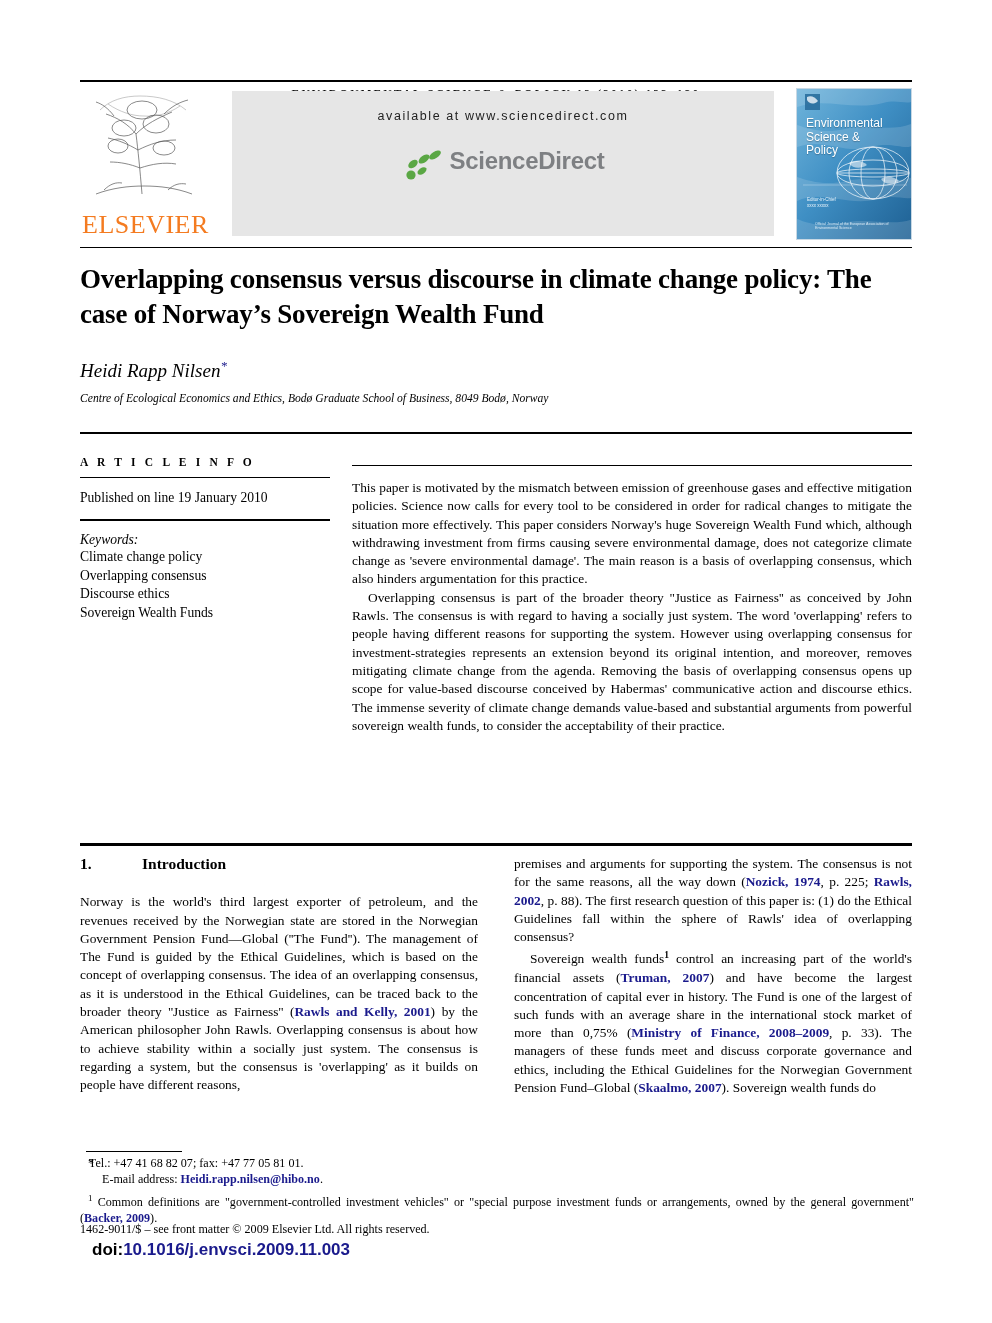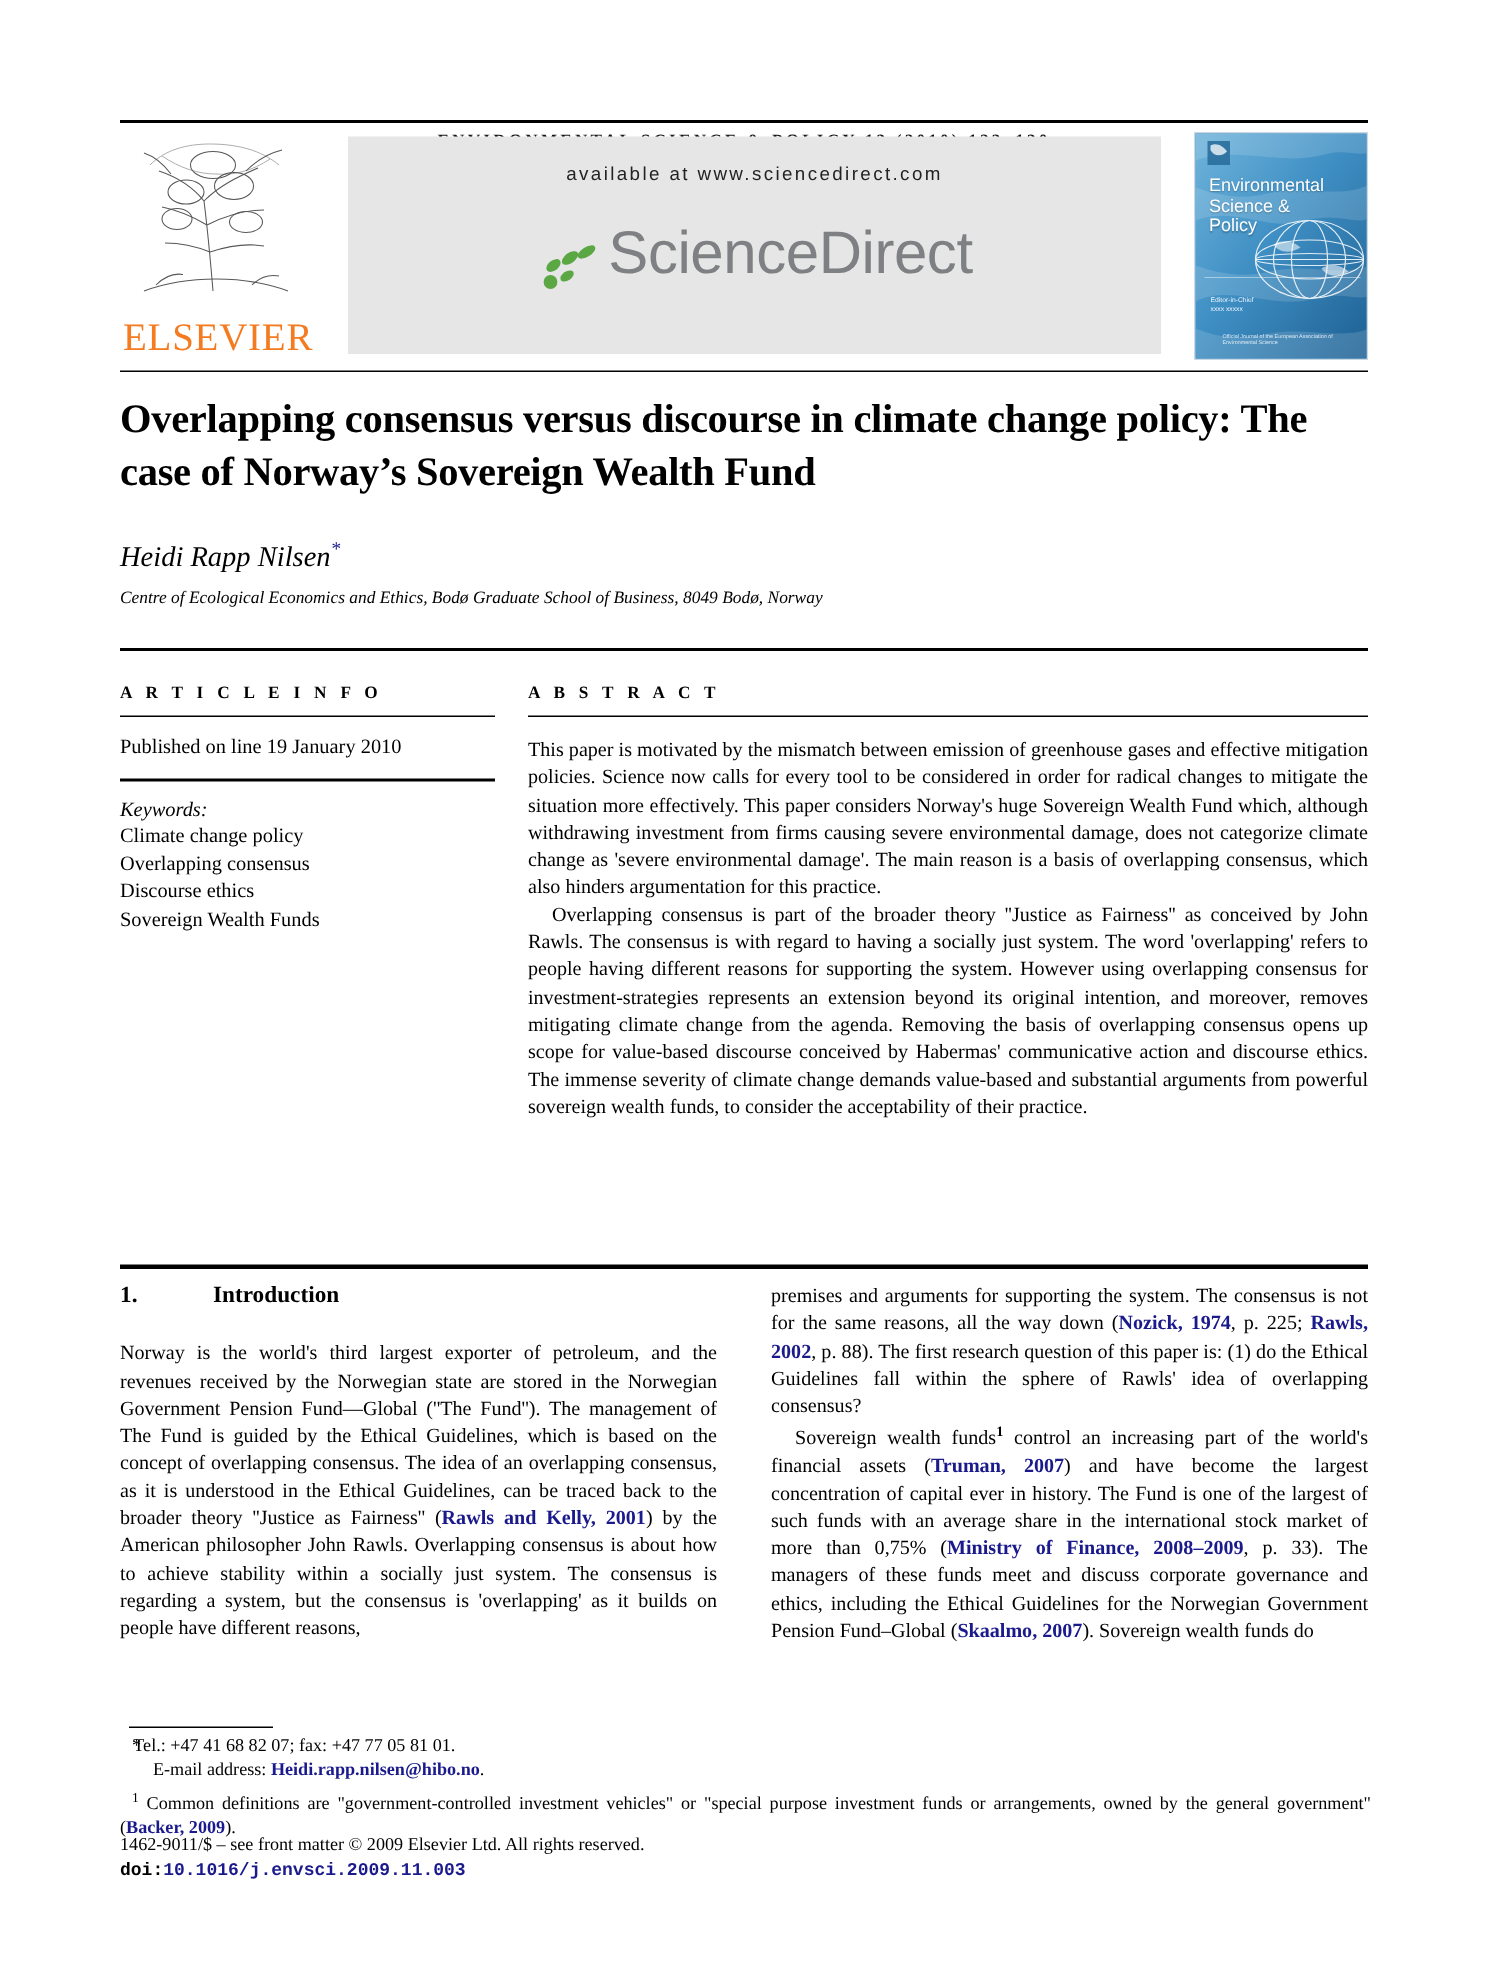--- a/index.html
+++ b/index.html
@@ -93,24 +93,25 @@
     text-align: center;
   }
   .sd-logo-inner {
     display: inline-block;
     position: relative;
     height: 46px;
   }
   .sd-leaves { position: relative; top: 2px; margin-right: 6px; }
   .sd-word {
     font-family: "Liberation Sans", sans-serif;
-    font-size: 40px;
+    font-size: 24px;
     color: #7e8083;
     letter-spacing: -0.3px;
     vertical-align: 12px;
+    font-weight: bold;
   }
   .sd-home {
     position: absolute;
     left: 0; bottom: 16px;
     width: 542px;
     text-align: center;
     font-family: "Liberation Sans", sans-serif;
     font-size: 12.5px;
     letter-spacing: 0.7px;
     color: #222;
@@ -311,23 +312,23 @@
   .fn-one { margin-top: 2px; }
   .fn-one sup { font-size: 9px; vertical-align: super; margin-left: 8px; }
   .issn-line {
     position: absolute;
     left: 80px; top: 1222px;
     font-family: "Liberation Serif", serif;
     font-size: 12.1px;
   }
   .doi-line {
     position: absolute;
-    left: 80px; top: 1240px;
-    font-family: Liberation Mono, monospace;
-    font-size: 12px;
+    left: 92px; top: 1240px;
+    font-family: Liberation Sans, sans-serif;
+    font-size: 17px;
     font-weight: bold;
   }
   .doi-line .ref { font-weight: bold; }
 </style>
 </head>
 <body>
 
 <div class="page">
 
   <div class="running-head">ENVIRONMENTAL SCIENCE &amp; POLICY 13 (2010) 123–130</div>
@@ -446,21 +447,20 @@
     <div class="info-history">Published on line 19 January 2010</div>
     <div class="hr-thick"></div>
     <div class="kw-head">Keywords:</div>
     <div class="kw-item">Climate change policy</div>
     <div class="kw-item">Overlapping consensus</div>
     <div class="kw-item">Discourse ethics</div>
     <div class="kw-item">Sovereign Wealth Funds</div>
   </div>
 
   <div class="col-abs">
-    <div class="sec-label">A B S T R A C T</div>
     <div class="hr-thin"></div>
     <div class="abs-body">
       <p>This paper is motivated by the mismatch between emission of greenhouse gases and effective mitigation policies. Science now calls for every tool to be considered in order for radical changes to mitigate the situation more effectively. This paper considers Norway's huge Sovereign Wealth Fund which, although withdrawing investment from firms causing severe environmental damage, does not categorize climate change as 'severe environmental damage'. The main reason is a basis of overlapping consensus, which also hinders argumentation for this practice.</p>
       <p>Overlapping consensus is part of the broader theory ''Justice as Fairness'' as conceived by John Rawls. The consensus is with regard to having a socially just system. The word 'overlapping' refers to people having different reasons for supporting the system. However using overlapping consensus for investment-strategies represents an extension beyond its original intention, and moreover, removes mitigating climate change from the agenda. Removing the basis of overlapping consensus opens up scope for value-based discourse conceived by Habermas' communicative action and discourse ethics. The immense severity of climate change demands value-based and substantial arguments from powerful sovereign wealth funds, to consider the acceptability of their practice.</p>
     </div>
   </div>
 
   <div class="rule-body"></div>
 
   <div class="body-col body-left">

